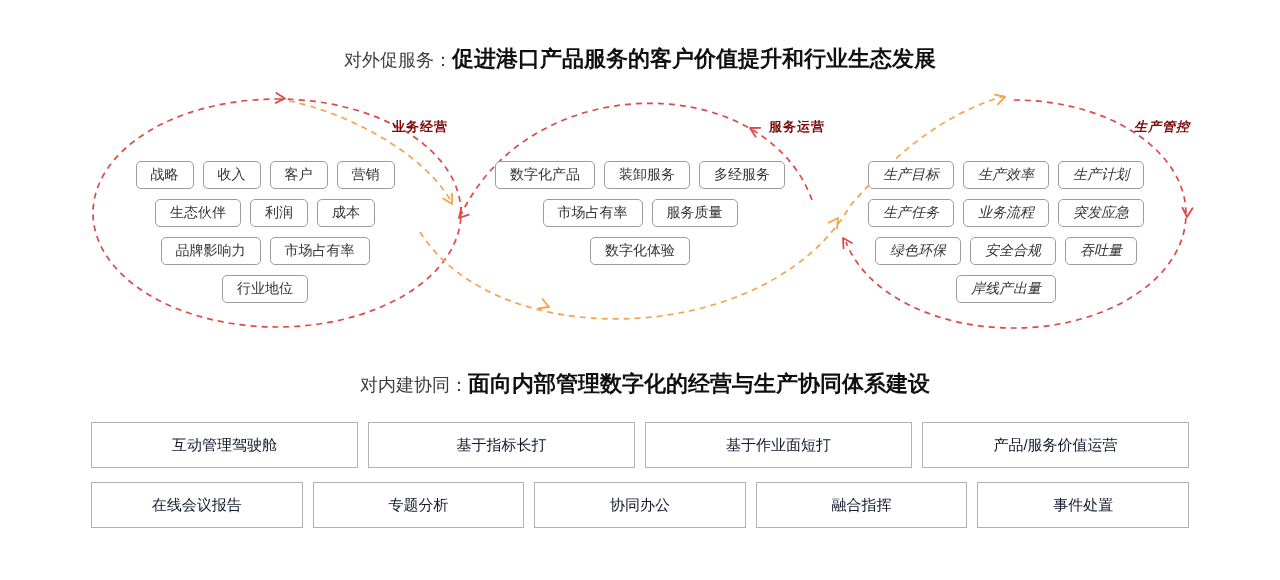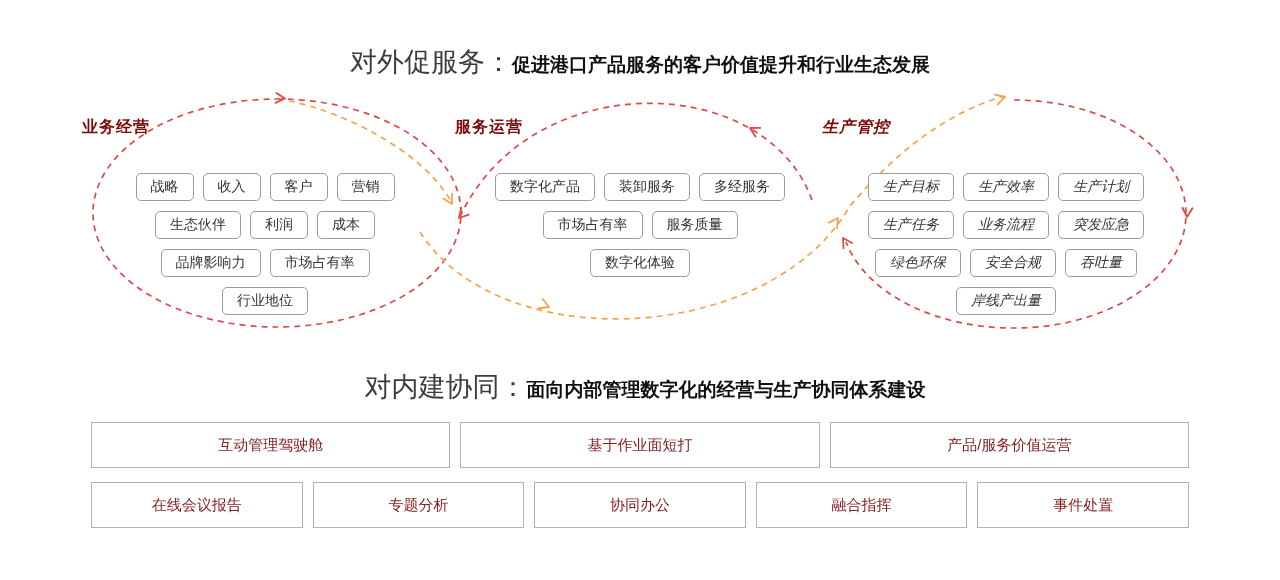--- a/index.html
+++ b/index.html
@@ -16,40 +16,40 @@
 
   svg.loops{position:absolute;left:0;top:0;width:1280px;height:580px;z-index:0;}
   svg.loops path.strand{fill:none;stroke-width:1.7;stroke-dasharray:6 5;}
   svg.loops path.red{stroke:var(--loop_red);}
   svg.loops path.org{stroke:var(--loop_orange);}
   svg.loops path.head{fill:none;stroke-width:1.8;stroke-linecap:round;stroke-linejoin:round;}
   svg.loops path.head.red{stroke:var(--loop_red);}
   svg.loops path.head.org{stroke:var(--loop_orange);}
 
   .banner{position:absolute;left:0;width:100%;text-align:center;z-index:2;white-space:nowrap;}
-  .banner .lbl{font-size:27px;color:#3c3c3c;font-weight:400;}
-  .banner .ttl{font-size:19px;color:#101010;font-weight:700;}
+  .banner .lbl{font-size:18px;color:#3c3c3c;font-weight:400;}
+  .banner .ttl{font-size:22px;color:#101010;font-weight:700;}
   .banner.top{top:44px;}
   .banner.bottom{top:369px;padding-left:10px;}
 
   .section{position:absolute;top:113px;z-index:1;}
   .sec1{left:82px;width:366px;}
   .sec2{left:455px;width:370px;}
   .sec3{left:822px;width:368px;font-style:italic;}
-  .section h3{font-size:16px;font-weight:700;color:var(--section_title);text-align:left;height:28px;line-height:28px;margin-bottom:32px;letter-spacing:1px;}
+  .section h3{font-size:13px;font-weight:700;color:var(--section_title);text-align:right;height:28px;line-height:28px;margin-bottom:20px;letter-spacing:1px;}
   .chip-row{display:flex;justify-content:center;gap:9px;margin-bottom:10px;}
   .chip{display:flex;align-items:center;justify-content:center;height:28px;padding:0 14px;
         border:1px solid var(--chip_border);border-radius:5px;background:#fff;
         font-size:14px;color:#333;white-space:nowrap;}
 
   .grid{position:absolute;left:91px;top:422px;width:1098px;z-index:1;}
   .grid-row{display:flex;gap:10px;margin-bottom:14px;}
   .gbox{flex:1;height:46px;border:1px solid var(--box_border);background:#fff;
         display:flex;align-items:center;justify-content:center;
-        font-size:15px;color:#7f1d1d;white-space:nowrap;}
+        font-size:15px;color:#0f172a;white-space:nowrap;}
 </style>
 </head>
 <body>
 
 <div class="canvas">
 
   <svg class="loops" viewBox="0 0 1280 580" aria-hidden="true">
 
     <path class="strand red" d="M 277,99 A 184,114 0 0 1 461,213 A 184,114 0 0 1 277,327 A 184,114 0 0 1 93,213 A 184,114 0 0 1 277,99"></path>
     <path class="strand red" d="M 812,200 C 765,70 528,66 459,219"></path>
@@ -134,20 +134,21 @@
     </div>
   </div>
 
   <div class="banner bottom">
     <span class="lbl">对内建协同：</span><span class="ttl">面向内部管理数字化的经营与生产协同体系建设</span>
   </div>
 
   <div class="grid">
     <div class="grid-row">
       <div class="gbox">互动管理驾驶舱</div>
+      <div class="gbox">基于指标长打</div>
       <div class="gbox">基于作业面短打</div>
       <div class="gbox">产品/服务价值运营</div>
     </div>
     <div class="grid-row">
       <div class="gbox">在线会议报告</div>
       <div class="gbox">专题分析</div>
       <div class="gbox">协同办公</div>
       <div class="gbox">融合指挥</div>
       <div class="gbox">事件处置</div>
     </div>

